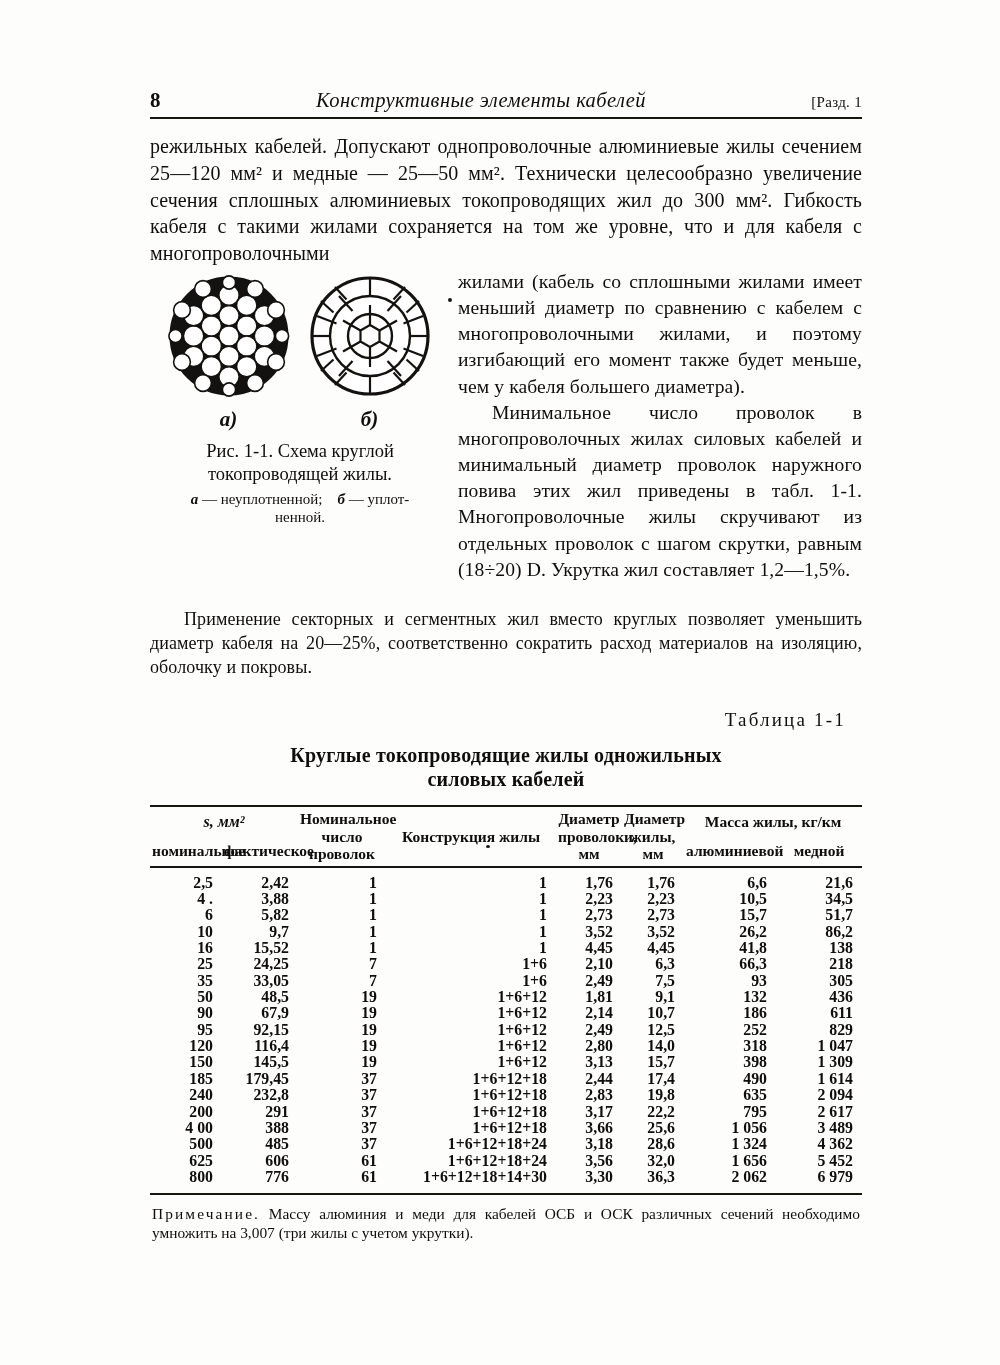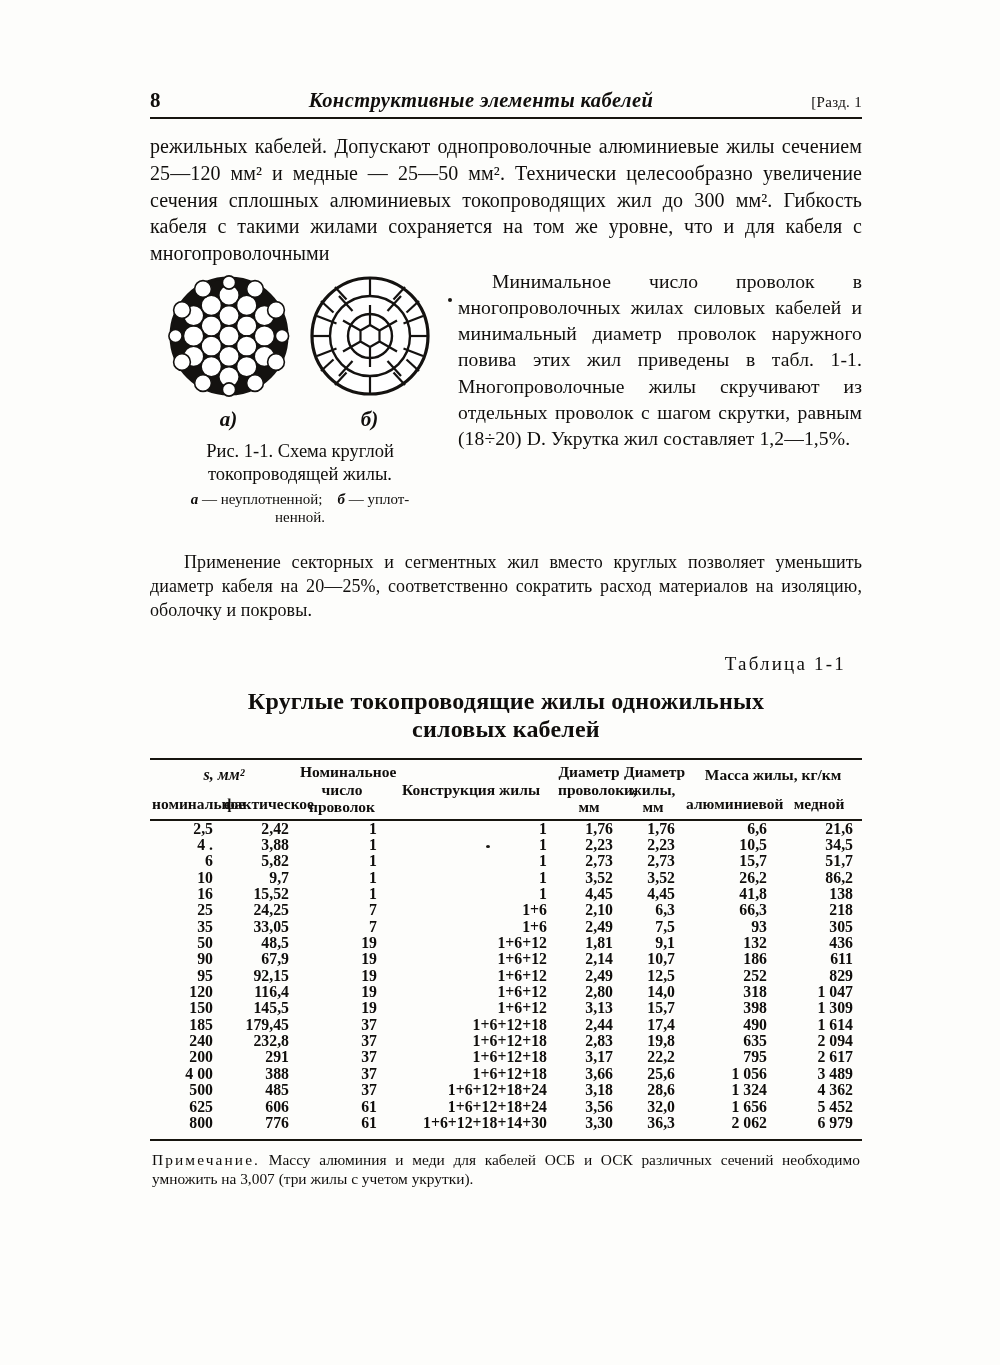--- a/index.html
+++ b/index.html
@@ -35,21 +35,21 @@
   .runhead .folio {
     font-size: 21px;
     font-weight: 700;
     width: 70px;
   }
   .runhead .rh-title {
     flex: 1;
     text-align: center;
     font-style: italic;
     font-size: 20.5px;
-    font-weight: 700;
+    font-weight: 400;
     letter-spacing: .4px;
   }
   .runhead .rh-section {
     width: 120px;
     text-align: right;
     font-size: 15px;
     letter-spacing: .3px;
   }
   .rule-head {
     margin-top: 4px;
@@ -134,21 +134,21 @@
     margin-top: 30px;
     text-align: right;
     font-size: 19px;
     letter-spacing: 2.2px;
     padding-right: 16px;
   }
   .tbl-title {
     margin-top: 12px;
     text-align: center;
     font-weight: 700;
-    font-size: 24px;
+    font-size: 20px;
     line-height: 1.2;
     letter-spacing: .2px;
   }
 
   table.data {
     margin-top: 14px;
     width: 712px;
     border-collapse: collapse;
     font-size: 15px;
     table-layout: fixed;
@@ -179,21 +179,21 @@
     font-weight: 700;
     font-size: 15.8px;
     line-height: 1.035;
     padding: 0 9px 0 4px;
     white-space: nowrap;
   }
   td.constr {
     text-align: left;
     padding-left: 14px;
   }
-  tbody tr:first-child td { }
+  tbody tr:first-child td { padding-top: 7px; }
   tbody tr:last-child td { padding-bottom: 8px; }
 
   .tbl-bottom { border-top: 2.4px solid #17150f; }
 
   .note {
     margin-top: 9px;
     font-size: 15.4px;
     line-height: 1.25;
     text-align: justify;
     padding: 0 2px;
@@ -317,20 +317,21 @@
           <span>— неуплотненной;</span>
           &nbsp;&nbsp;
           <i>б</i>
           <span>— уплот-</span>
           <br>
           <span>ненной.</span>
         </div>
       </div>
 
       <div class="side-col">
+        <p>жилами (кабель со сплошными жилами имеет меньший диаметр по сравнению с кабелем с многопроволочными жилами, и поэтому изгибающий его момент также будет меньше, чем у кабеля большего диаметра).</p>
         <p class="indent">Минимальное число проволок в многопроволочных жилах силовых кабелей и минимальный диаметр проволок наружного повива этих жил приведены в табл. 1-1. Многопроволочные жилы скручивают из отдельных проволок с шагом скрутки, равным (18÷20) D. Укрутка жил составляет 1,2—1,5%.</p>
       </div>
     </div>
 
     <div class="after-fig">
       <p class="indent">Применение секторных и сегментных жил вместо круглых позволяет уменьшить диаметр кабеля на 20—25%, соответственно сократить расход материалов на изоляцию, оболочку и покровы.</p>
     </div>
 
     <div class="tbl-number">Таблица 1-1</div>
     <div class="tbl-title">

